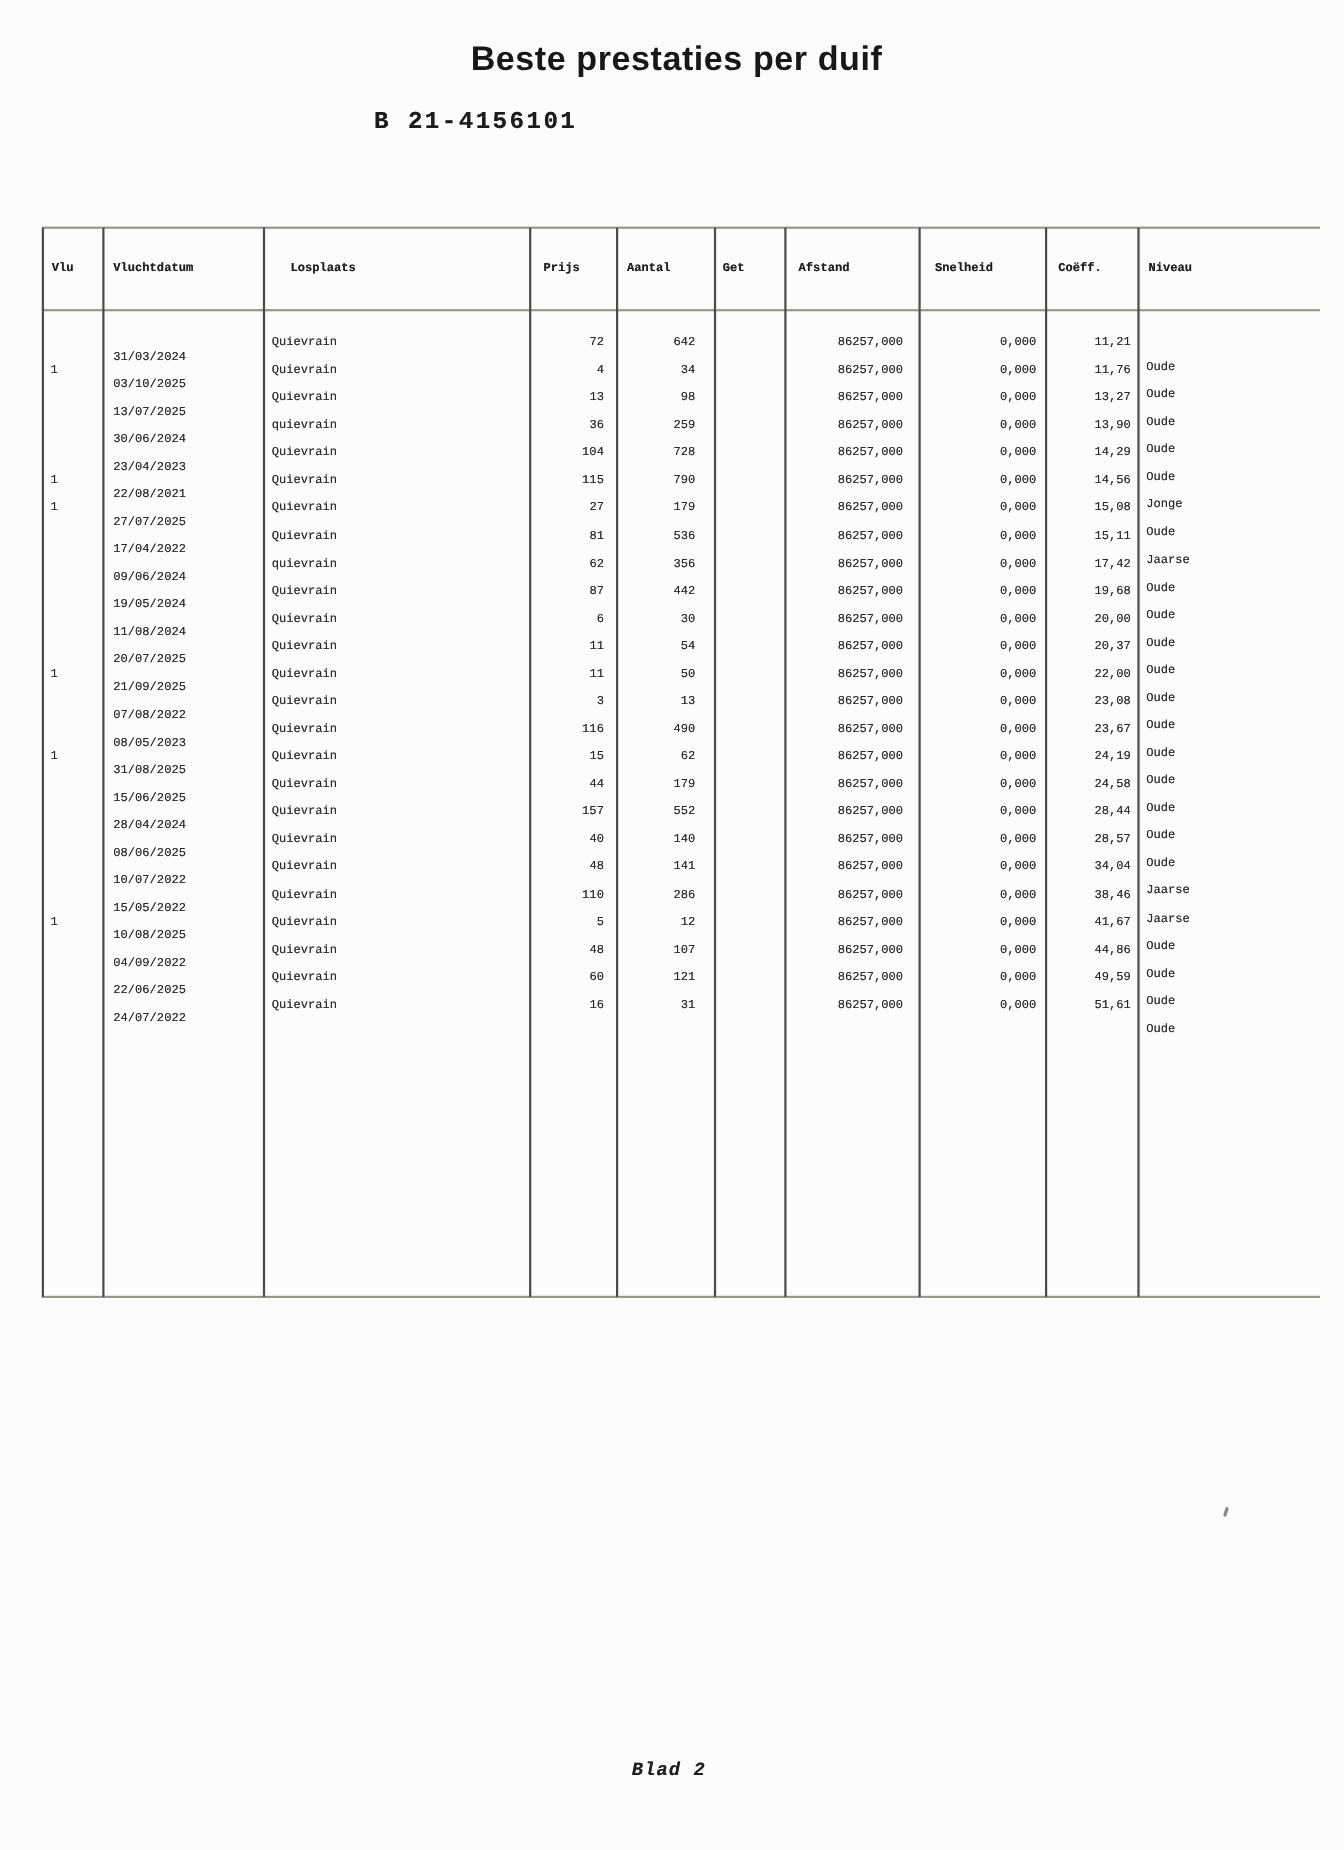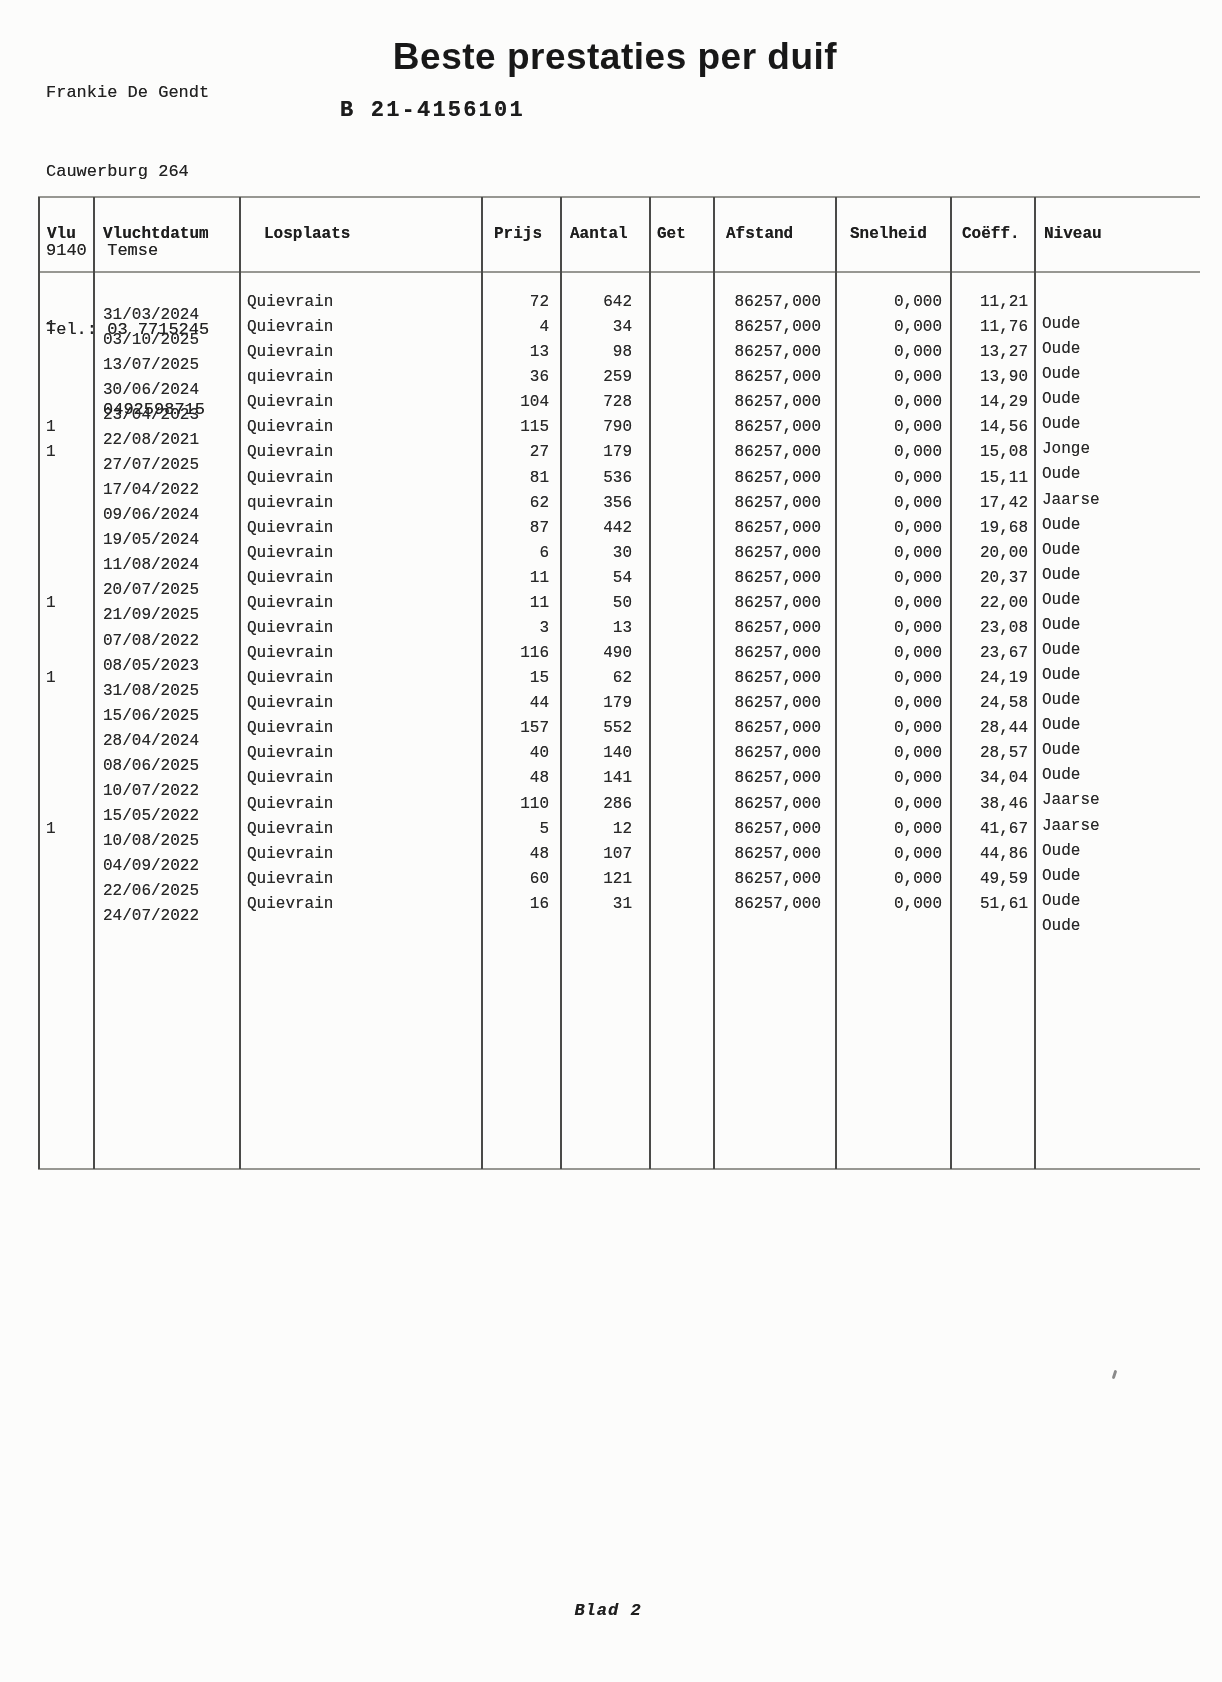--- a/index.html
+++ b/index.html
@@ -21,34 +21,34 @@
     font-size:17px;line-height:26.4px;
     white-space:pre;
     color:#222;
     text-shadow:0 0 0.5px rgba(0,0,0,.55);
   }
   .address .indent{padding-left:57px;}
   .doc-title{
     position:absolute;left:335px;top:36px;width:560px;
     text-align:center;
     font-family:"Liberation Sans", sans-serif;
-    font-weight:bold;font-size:37px;letter-spacing:0.5px;
+    font-weight:bold;font-size:31px;letter-spacing:0.5px;
     color:#181818;
   }
   .ring{
     position:absolute;left:340px;top:98px;
     font-size:22px;font-weight:bold;letter-spacing:2.2px;
     color:#1c1c1c;
     text-shadow:0 0 0.5px rgba(0,0,0,.6);
   }
   
   .rtable{
-    position:absolute;left:38px;top:196px;
+    position:absolute;left:38px;top:206px;
     width:1162px;height:974px;
-    font-size:16px;
+    font-size:11px;
   }
   .hline{position:absolute;left:0;width:1162px;height:2px;background:#979792;}
   .hline.top{top:0;}
   .hline.under-head{top:75px;}
   .hline.bottom{bottom:0;}
   .vlines span{position:absolute;top:1px;bottom:1px;width:2px;background:#4a4a48;}
   .vlines span:nth-of-type(1){left:0;}
   .vlines span:nth-of-type(2){left:55px;}
   .vlines span:nth-of-type(3){left:201px;}
   .vlines span:nth-of-type(4){left:443px;}
@@ -117,27 +117,20 @@
     position:absolute;left:1113px;top:1370px;
     width:3px;height:9px;background:#8a8a8a;
     border-radius:2px;transform:rotate(18deg);
   }
 </style>
 </head>
 <body>
 
 <div class="page">
 
-  <div class="address">
-    <div>Frankie De Gendt</div>
-    <div>Cauwerburg 264</div>
-    <div>9140  Temse</div>
-    <div>Tel.: 03 7715245</div>
-    <div class="indent">0492598715</div>
-  </div>
 
   <div class="doc-title">Beste prestaties per duif</div>
   <div class="ring">B 21-4156101</div>
 
   <div class="rtable">
     <div class="hline top"></div>
     <div class="hline under-head"></div>
     <div class="hline bottom"></div>
     <div class="vlines">
       <span></span>

